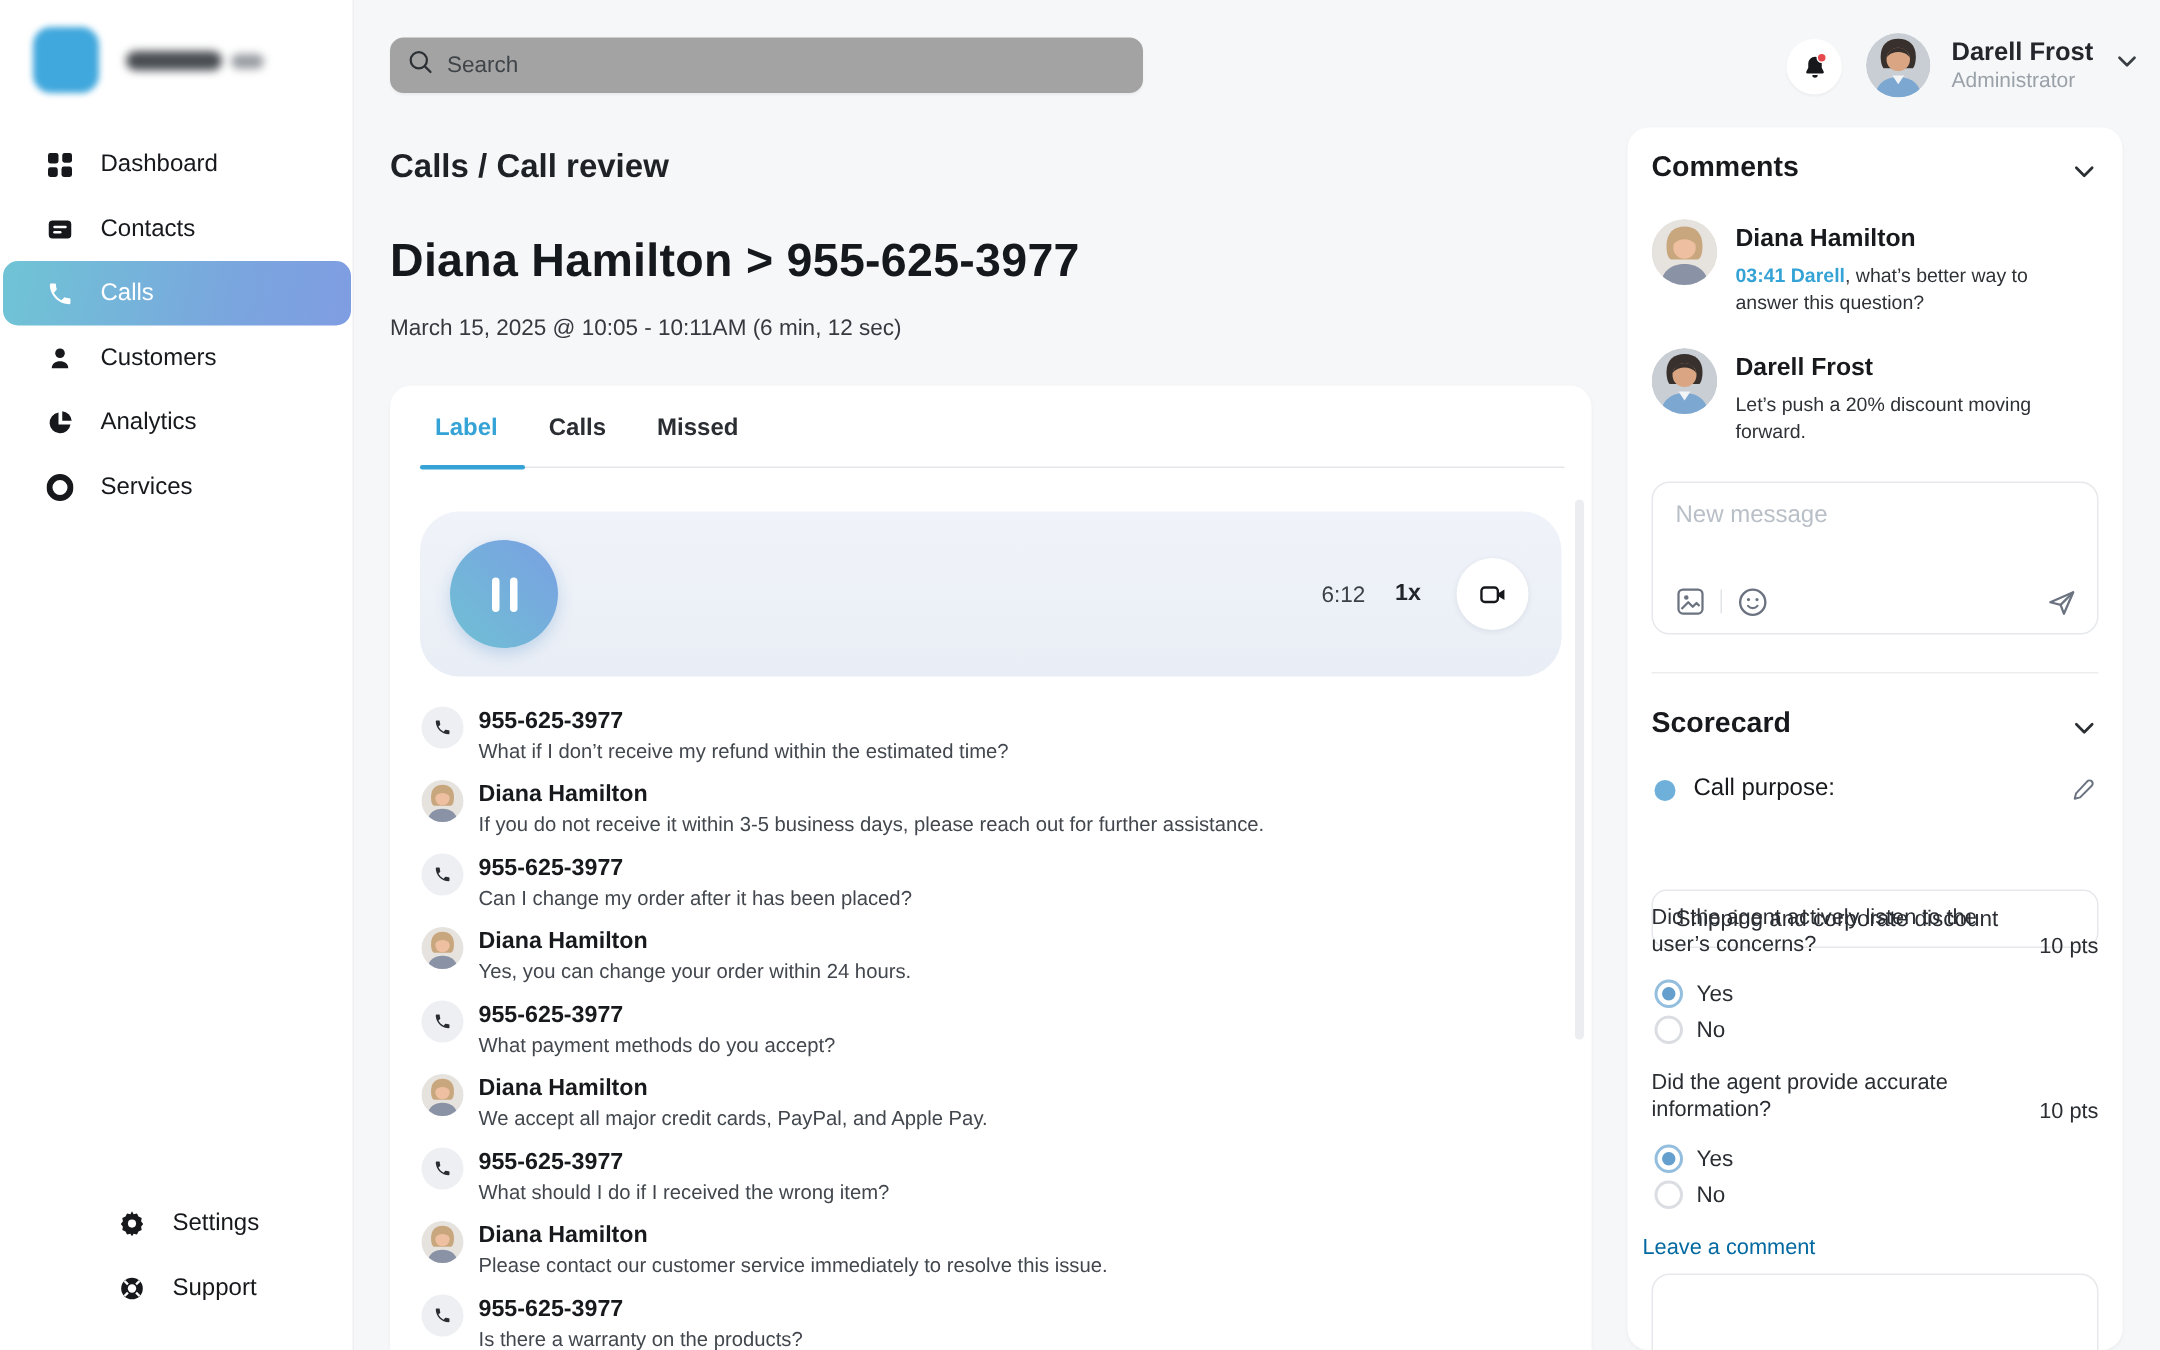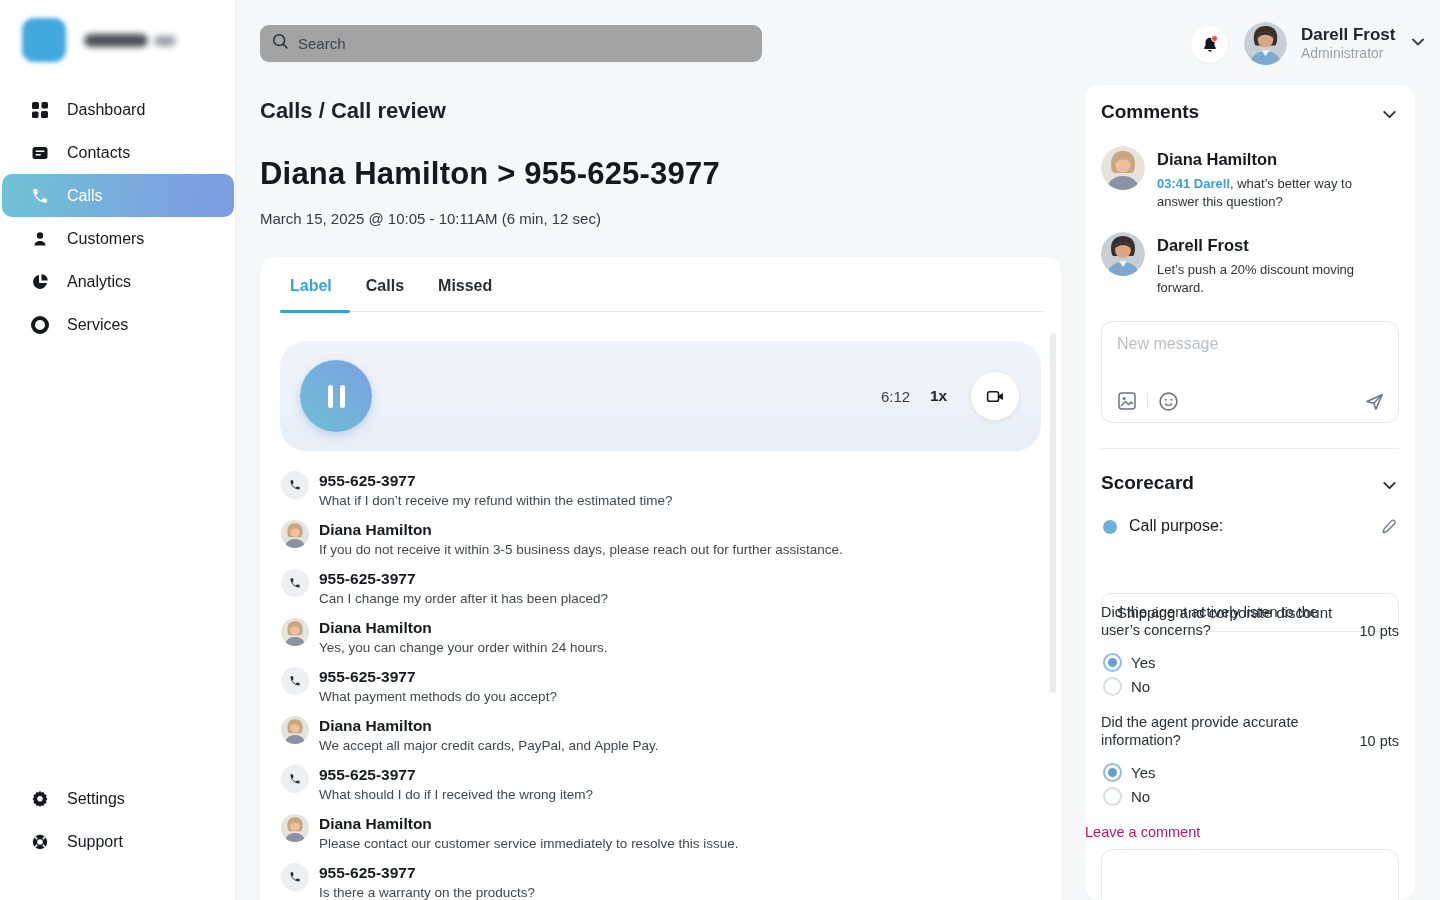--- a/index.html
+++ b/index.html
@@ -6,21 +6,21 @@
   html,body { width:1440px; height:900px; overflow:hidden; }
   body { background:#f6f7f8; font-family:"Liberation Sans", sans-serif; color:#1a1d21; position:relative; }
 
   
   .sidebar { position:absolute; left:0; top:0; width:236px; height:900px; background:#ffffff; border-right:1px solid #efeff1; z-index:5; }
   .logo { position:absolute; left:22px; top:18px; display:flex; align-items:center; }
   .logo-square { width:44px; height:44px; border-radius:12px; background:#41a8dd; filter:blur(2px); }
   .logo-blob1 { position:absolute; left:62px; top:16px; width:64px; height:13px; border-radius:7px; background:#4a4e53; filter:blur(3px); }
   .logo-blob2 { position:absolute; left:132px; top:18px; width:22px; height:10px; border-radius:6px; background:#9a9ea3; filter:blur(3px); }
   .nav { position:absolute; left:0; top:88px; width:236px; }
-  .nav-bottom { position:absolute; left:0; top:777px; width:236px; }
+  .nav-bottom { position:absolute; left:0; top:794px; width:236px;padding-left:48px; }
   .nav-item { position:relative; height:43px; display:flex; align-items:center; padding-left:30px; cursor:pointer; font-size:16px; font-weight:500; color:#16181c; }
   .nav-item .nicon { width:19px; height:19px; margin-right:18px; display:flex; align-items:center; justify-content:center; flex:0 0 19px; }
   .nav-item.active { color:#ffffff; }
   .nav-item.active::before { content:""; position:absolute; left:2px; right:2px; top:0; bottom:0; border-radius:10px;
     background:linear-gradient(100deg, #6fc4d5 0%, #7aa6de 65%, #7f9de2 100%); z-index:-1; }
   .nav-item svg { display:block; }
 
   
   .search { position:absolute; left:260px; top:25px; width:502px; height:37px; background:#a3a3a3; border-radius:9px; box-shadow:0 1px 2px rgba(16,24,40,.05); display:flex; align-items:center; padding:0 12px; }
   .search input { border:none; outline:none; background:transparent; font-family:"Liberation Sans",sans-serif; font-size:15px; color:#2c3035; width:100%; margin-left:9px; }
@@ -94,21 +94,21 @@
   .pencil { position:absolute; right:17px; top:433px; cursor:pointer; }
   .purpose-input { position:absolute; left:16px; top:464px; width:298px; height:39px; border:1px solid #e6e8eb; border-radius:10px; display:flex; align-items:center; padding:0 15px; font-size:15px; color:#2a2e33; cursor:text;margin-top:44px; }
   .question { position:absolute; left:16px; width:298px; display:flex; align-items:flex-end; }
   .q-text { width:232px; font-size:14.5px; line-height:17.5px; color:#2a2e33; }
   .q-pts { margin-left:auto; font-size:14.5px; color:#2a2e33; white-space:nowrap; }
   .radio-row { position:absolute; left:18px; display:flex; align-items:center; cursor:pointer; }
   .radio { width:19px; height:19px; border-radius:50%; border:2px solid #dadde1; background:#ffffff; display:flex; align-items:center; justify-content:center; }
   .radio.sel { border-color:#93bede; }
   .radio.sel::after { content:""; width:9px; height:9px; border-radius:50%; background:#659fce; }
   .radio-label { margin-left:9px; font-size:15px; color:#2a2e33; }
-  .leave-label { position:absolute; left:0; top:739px; font-size:14.5px; color:#be185d; }
+  .leave-label { position:absolute; left:10px; top:739px; font-size:14.5px; color:#0369a1; }
   .comment-area { position:absolute; left:16px; top:764px; width:298px; height:70px; border:1px solid #e6e8eb; border-radius:12px; background:#fff; resize:none; outline:none; }
 </style>
 </head>
 <body>
 
 <div class="sidebar">
   <div class="logo">
     <div class="logo-square"></div>
     <div class="logo-blob1"></div>
     <div class="logo-blob2"></div>

